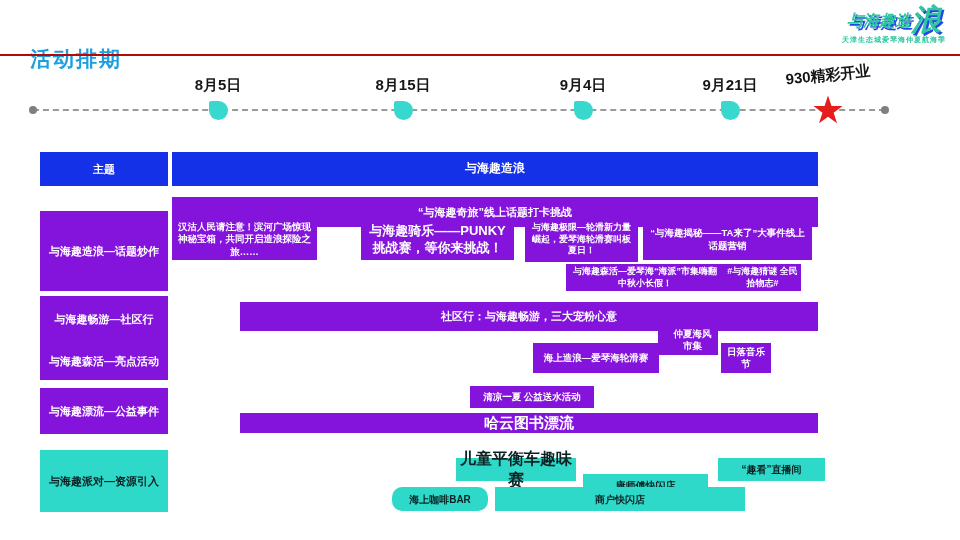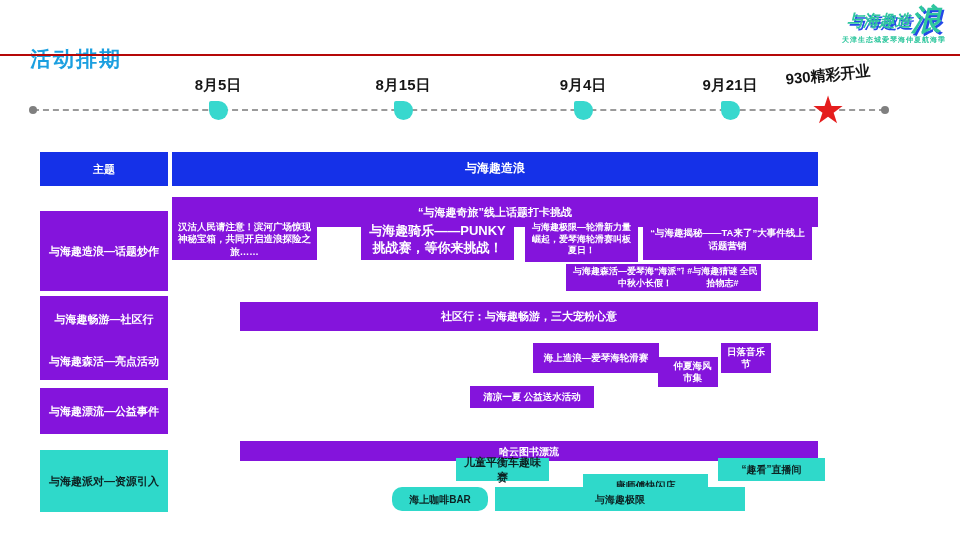--- a/index.html
+++ b/index.html
@@ -66,25 +66,25 @@
     <div class="legend c-purple" style="top: 342px; height: 38px;">与海趣森活—亮点活动</div>
     <div class="legend c-purple" style="top: 388px; height: 46px;">与海趣漂流—公益事件</div>
     <div class="legend c-teal" style="top: 450px; height: 62px;">与海趣派对—资源引入</div>
     <div class="box c-blue" style="left: 172px; top: 152px; width: 646px; height: 34px; font-size: 12px;">与海趣造浪</div>
     <div class="box c-purple" style="left: 172px; top: 197px; width: 646px; height: 30px; font-size: 11px;">“与海趣奇旅”线上话题打卡挑战</div>
     <div class="box c-purple" style="left: 172px; top: 219px; width: 145px; height: 41px; font-size: 9.5px;">汉沽人民请注意！滨河广场惊现神秘宝箱，共同开启造浪探险之旅……</div>
     <div class="box c-purple" style="left: 361px; top: 219px; width: 153px; height: 41px; font-size: 13px;">与海趣骑乐——PUNKY挑战赛，等你来挑战！</div>
     <div class="box c-purple" style="left: 525px; top: 217px; width: 113px; height: 45px; font-size: 9px;">与海趣极限—轮滑新力量崛起，爱琴海轮滑赛叫板夏日！</div>
     <div class="box c-purple" style="left: 643px; top: 219px; width: 169px; height: 41px; font-size: 9.5px;">“与海趣揭秘——TA来了”大事件线上话题营销</div>
     <div class="box c-purple" style="left: 566px; top: 264px; width: 158px; height: 27px; font-size: 9px;">与海趣森活—爱琴海“海派”市集嗨翻中秋小长假！</div>
-    <div class="box c-purple" style="left: 684px; top: 264px; width: 77px; height: 27px; font-size: 9px;">#与海趣猜谜 全民拾物志#</div>
+    <div class="box c-purple" style="left: 724px; top: 264px; width: 77px; height: 27px; font-size: 9px;">#与海趣猜谜 全民拾物志#</div>
     <div class="box c-purple" style="left: 240px; top: 302px; width: 578px; height: 29px; font-size: 11px;">社区行：与海趣畅游，三大宠粉心意</div>
     <div class="box c-purple" style="left: 533px; top: 343px; width: 126px; height: 30px; font-size: 9.5px;">海上造浪—爱琴海轮滑赛</div>
-    <div class="box c-purple" style="left: 658px; top: 357px; width: 60px; height: 30px; font-size: 9.5px; padding-left: 12px;">仲夏海风市集</div>
+    <div class="box c-purple" style="left: 658px; top: 325px; width: 60px; height: 30px; font-size: 9.5px; padding-left: 12px;">仲夏海风市集</div>
     <div class="box c-purple" style="left: 721px; top: 343px; width: 50px; height: 30px; font-size: 9.5px;">日落音乐节</div>
     <div class="box c-purple" style="left: 470px; top: 386px; width: 124px; height: 22px; font-size: 9.5px;">清凉一夏 公益送水活动</div>
-    <div class="box c-purple" style="left: 240px; top: 413px; width: 578px; height: 20px; font-size: 10px; margin-top: 28px;">哈云图书漂流</div>
-    <div class="box c-teal" style="left: 456px; top: 458px; width: 93px; height: 23px; font-size: 11px;">儿童平衡车趣味赛</div>
+    <div class="box c-purple" style="left: 240px; top: 413px; width: 578px; height: 20px; font-size: 15px;">哈云图书漂流</div>
+    <div class="box c-teal" style="left: 456px; top: 458px; width: 120px; height: 23px; font-size: 16px;">儿童平衡车趣味赛</div>
     <div class="box c-teal" style="left: 583px; top: 458px; width: 125px; height: 23px; font-size: 10px; margin-top: 16px;">康师傅快闪店</div>
     <div class="box c-teal" style="left: 718px; top: 458px; width: 107px; height: 23px; font-size: 10px;">“趣看”直播间</div>
     <div class="box c-teal" style="left: 392px; top: 487px; width: 96px; height: 24px; font-size: 10px; border-radius: 10px;">海上咖啡BAR</div>
-    <div class="box c-teal" style="left: 495px; top: 487px; width: 250px; height: 24px; font-size: 10px;">与海趣极限</div>
+    <div class="box c-teal" style="left: 495px; top: 487px; width: 250px; height: 24px; font-size: 10px;">商户快闪店</div>
   </div>
 
 </body></html>

